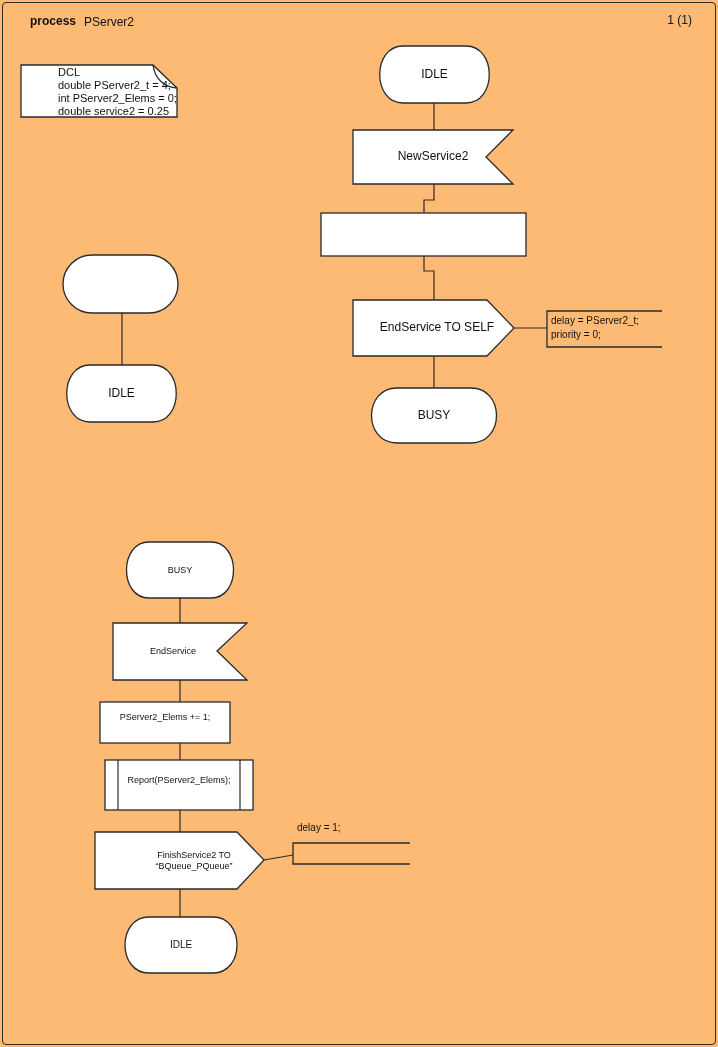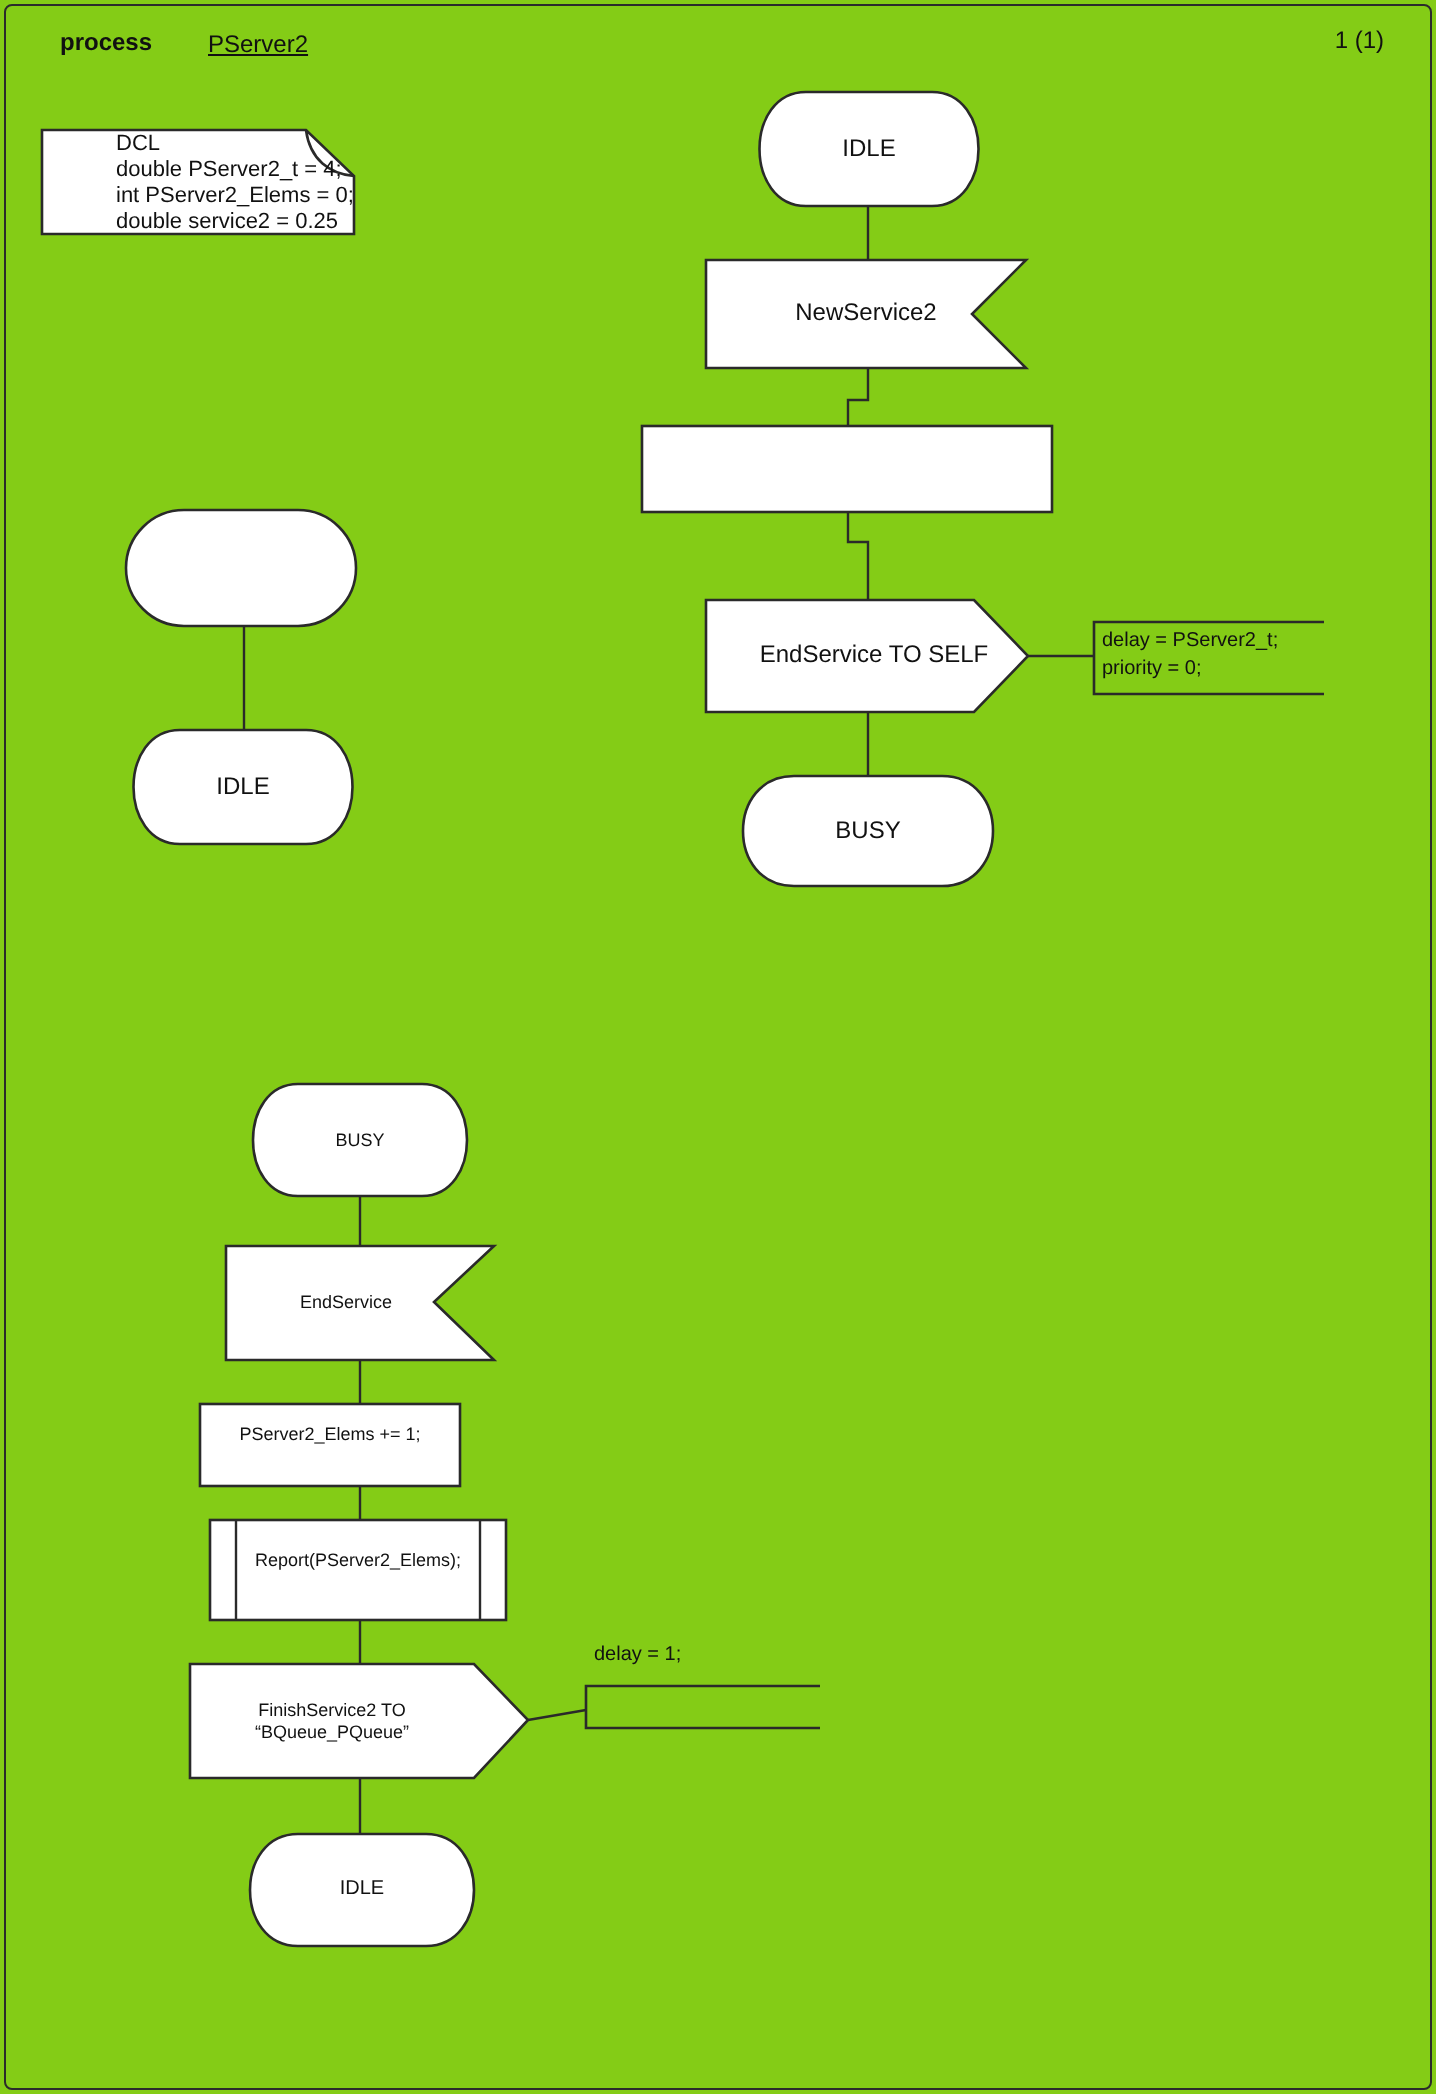--- a/index.html
+++ b/index.html
@@ -1,17 +1,17 @@
 <!DOCTYPE html>
 <html><head>
 <meta charset="utf-8">
 <style>
   html,body{margin:0;padding:0;background:#fff;}
   body{font-family:"Liberation Sans","DejaVu Sans",sans-serif;color:#111;}
-  #stage{position:relative;width:718px;height:1047px;background:#84cc16;overflow:hidden;}
+  #stage{position:relative;width:718px;height:1047px;background:#fdba74;overflow:hidden;}
   .page-border{position:absolute;inset:2px;border:1.5px solid #2b2b2b;border-radius:4px;pointer-events:none;}
   svg.diagram{position:absolute;left:0;top:0;width:718px;height:1047px;}
   svg .shape{fill:#ffffff;stroke:#2a2a2a;stroke-width:1.3;}
   svg .line{fill:none;stroke:#2a2a2a;stroke-width:1.2;}
   svg .open{fill:none;stroke:#2a2a2a;stroke-width:1.3;}
   .lbl{position:absolute;display:flex;align-items:center;justify-content:center;text-align:center;line-height:1.15;white-space:pre;}
   .fs12{font-size:12px;}
   .fs10{font-size:10px;}
   .fs9{font-size:9px;}
   .bold{font-weight:bold;}
@@ -58,21 +58,21 @@
     <rect class="shape" x="100" y="702" width="130" height="41"></rect>
     <rect class="shape" x="105" y="760" width="148" height="50"></rect>
     <line class="line" x1="118" y1="760" x2="118" y2="810"></line>
     <line class="line" x1="240" y1="760" x2="240" y2="810"></line>
     <polygon class="shape" points="95,832 237,832 264,860 237,889 95,889"></polygon>
     <path class="open" d="M410,843 L293,843 L293,864 L410,864"></path>
     <path class="shape" d="M149,917 L213,917 C245,917 245,973 213,973 L149,973 C117,973 117,917 149,917 Z"></path>
   </svg>
 
   <div class="lbl fs12 bold" style="left:30px;top:15px;">process</div>
-  <div class="lbl fs12" style="left:104px;top:16px;text-decoration:underline;">PServer2</div>
+  <div class="lbl fs12" style="left:84px;top:16px;">PServer2</div>
   <div class="lbl fs12" style="left:632px;top:14px;width:60px;justify-content:flex-end;">1 (1)</div>
 
   <div style="position:absolute;left:25px;top:66px;">
     <div class="dcl-line">DCL</div>
     <div class="dcl-line">double PServer2_t = 4;</div>
     <div class="dcl-line">int PServer2_Elems = 0;</div>
     <div class="dcl-line">double service2 = 0.25</div>
   </div>
 
   <div class="lbl fs12" style="left:377px;top:46px;width:115px;height:57px;">IDLE</div>
@@ -83,21 +83,21 @@
     <div class="cmt-line">priority = 0;</div>
   </div>
   <div class="lbl fs12" style="left:368px;top:388px;width:132px;height:55px;">BUSY</div>
 
   <div class="lbl fs12" style="left:63px;top:365px;width:117px;height:57px;">IDLE</div>
 
   <div class="lbl fs9" style="left:123px;top:542px;width:114px;height:56px;">BUSY</div>
   <div class="lbl fs9" style="left:113px;top:623px;width:120px;height:57px;">EndService</div>
   <div class="lbl fs9" style="left:100px;top:702px;width:130px;height:30px;">PServer2_Elems += 1;</div>
   <div class="lbl fs9" style="left:118px;top:760px;width:122px;height:40px;">Report(PServer2_Elems);</div>
-  <div class="lbl fs9" style="left:95px;top:832px;width:142px;height:57px;flex-direction:column;justify-content:center;">
+  <div class="lbl fs9" style="left:95px;top:832px;width:142px;height:57px;flex-direction:column;justify-content:center;padding-left:28px;">
     <div>FinishService2 TO</div>
     <div>“BQueue_PQueue”</div>
   </div>
   <div style="position:absolute;left:297px;top:821px;">
     <div class="cmt-line">delay = 1;</div>
   </div>
   <div class="lbl fs10" style="left:122px;top:917px;width:118px;height:56px;">IDLE</div>
 
   <div class="page-border"></div>
 </div>

